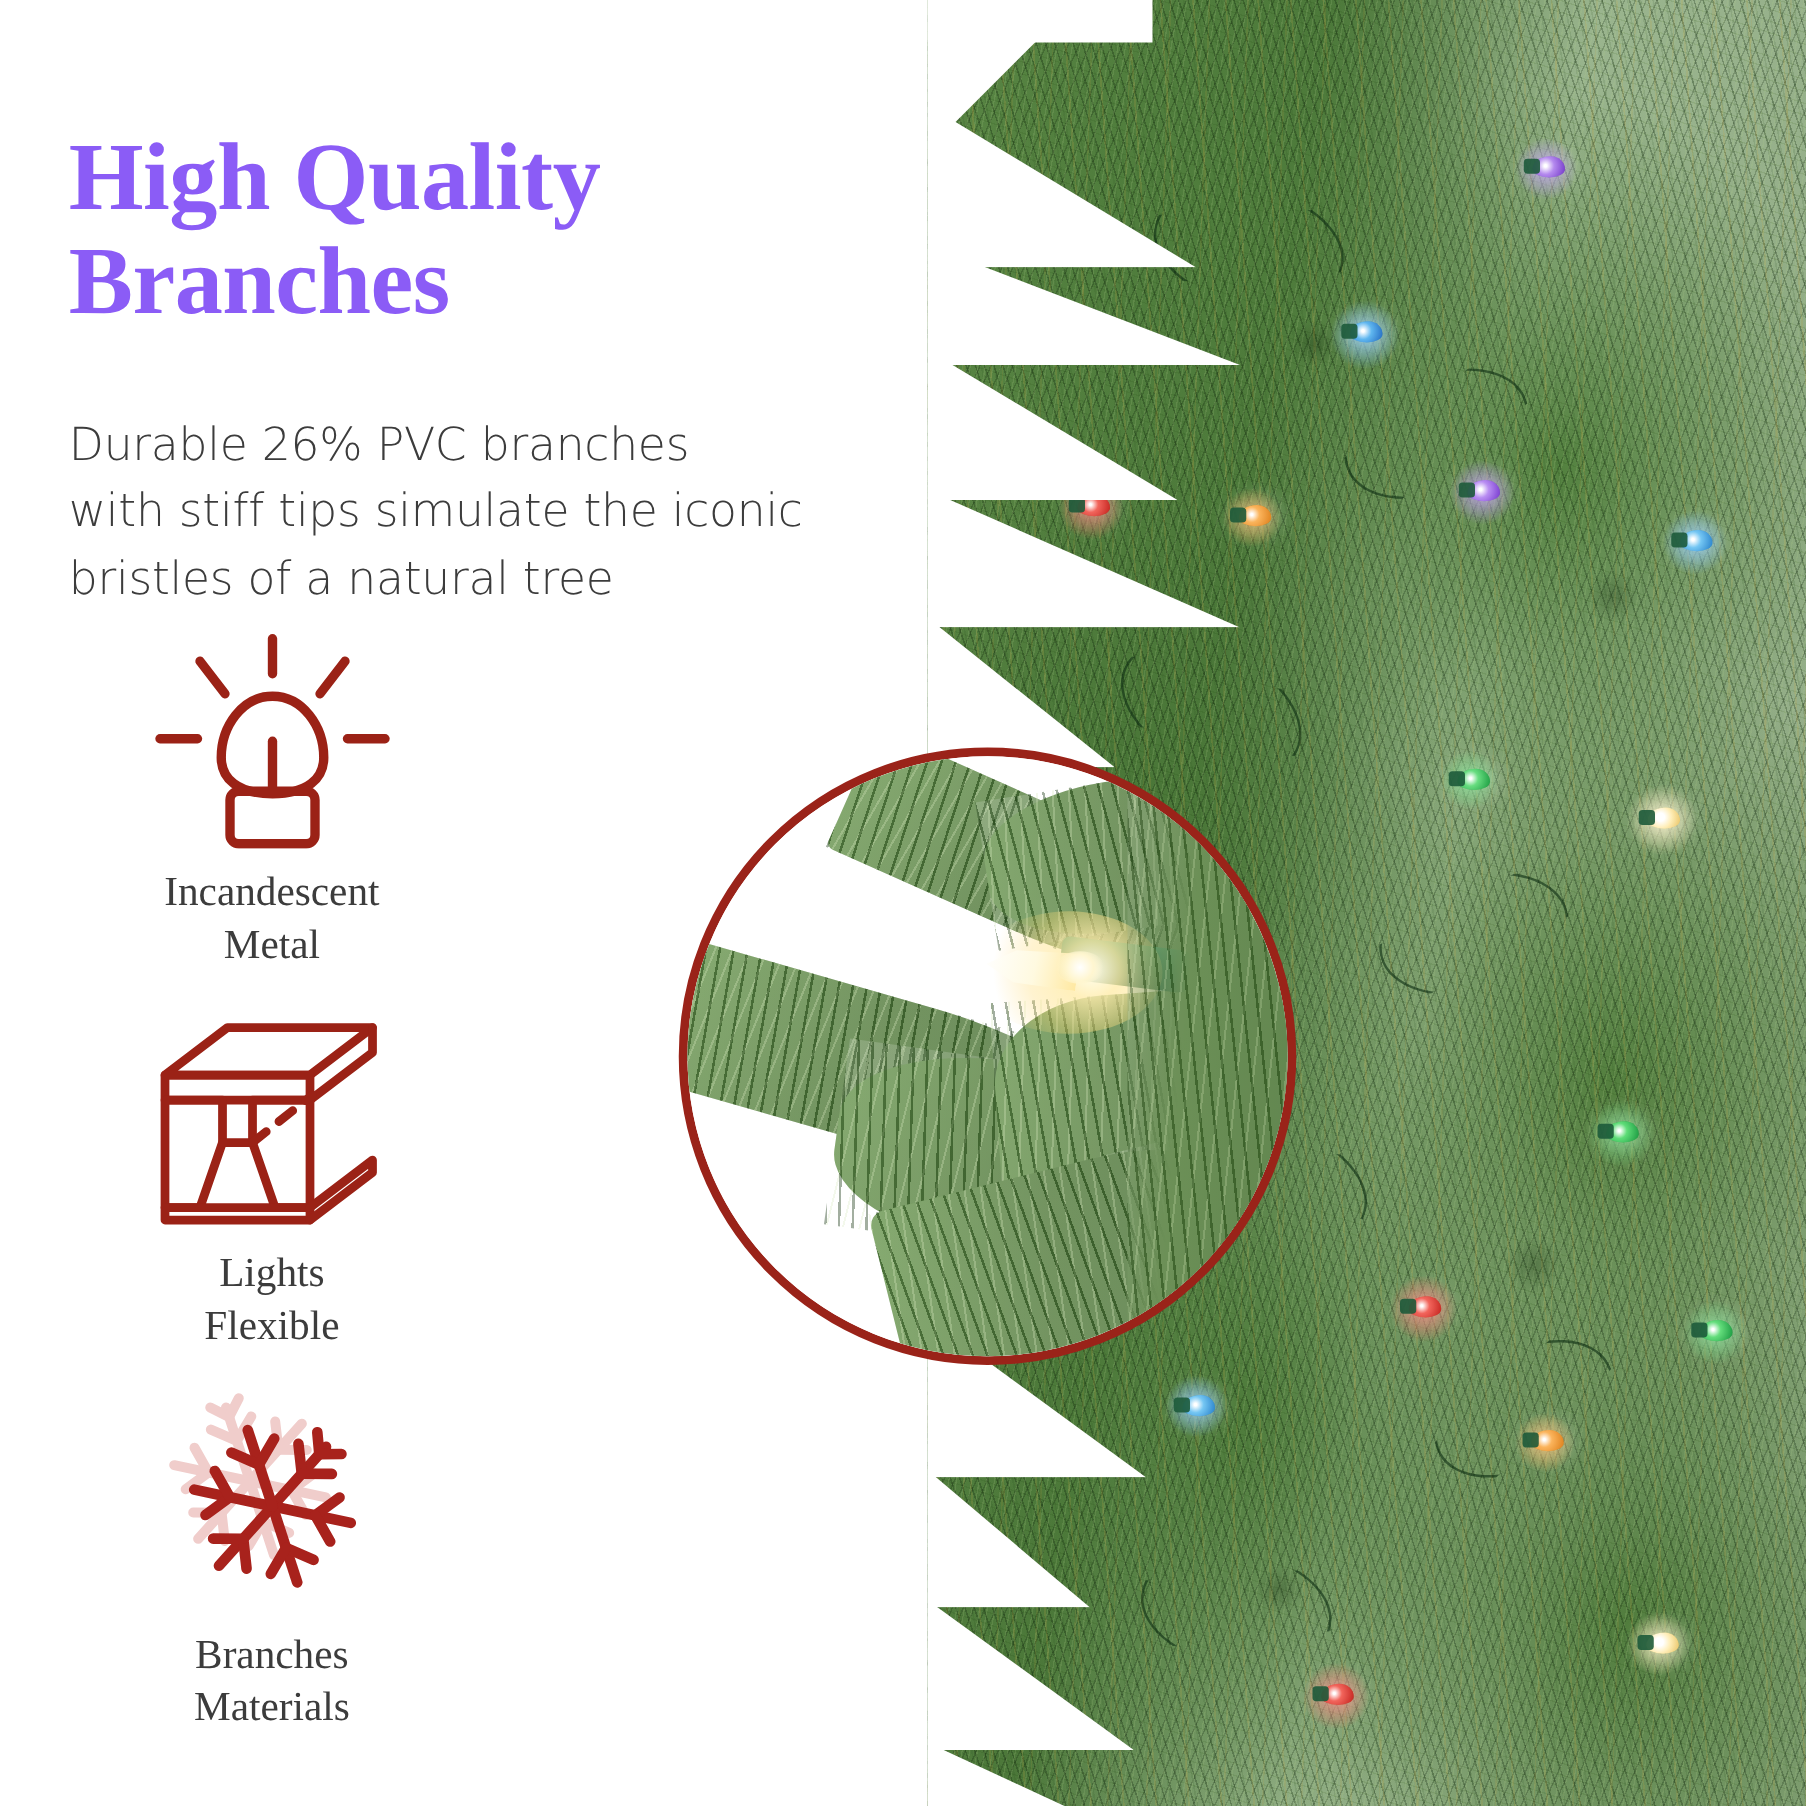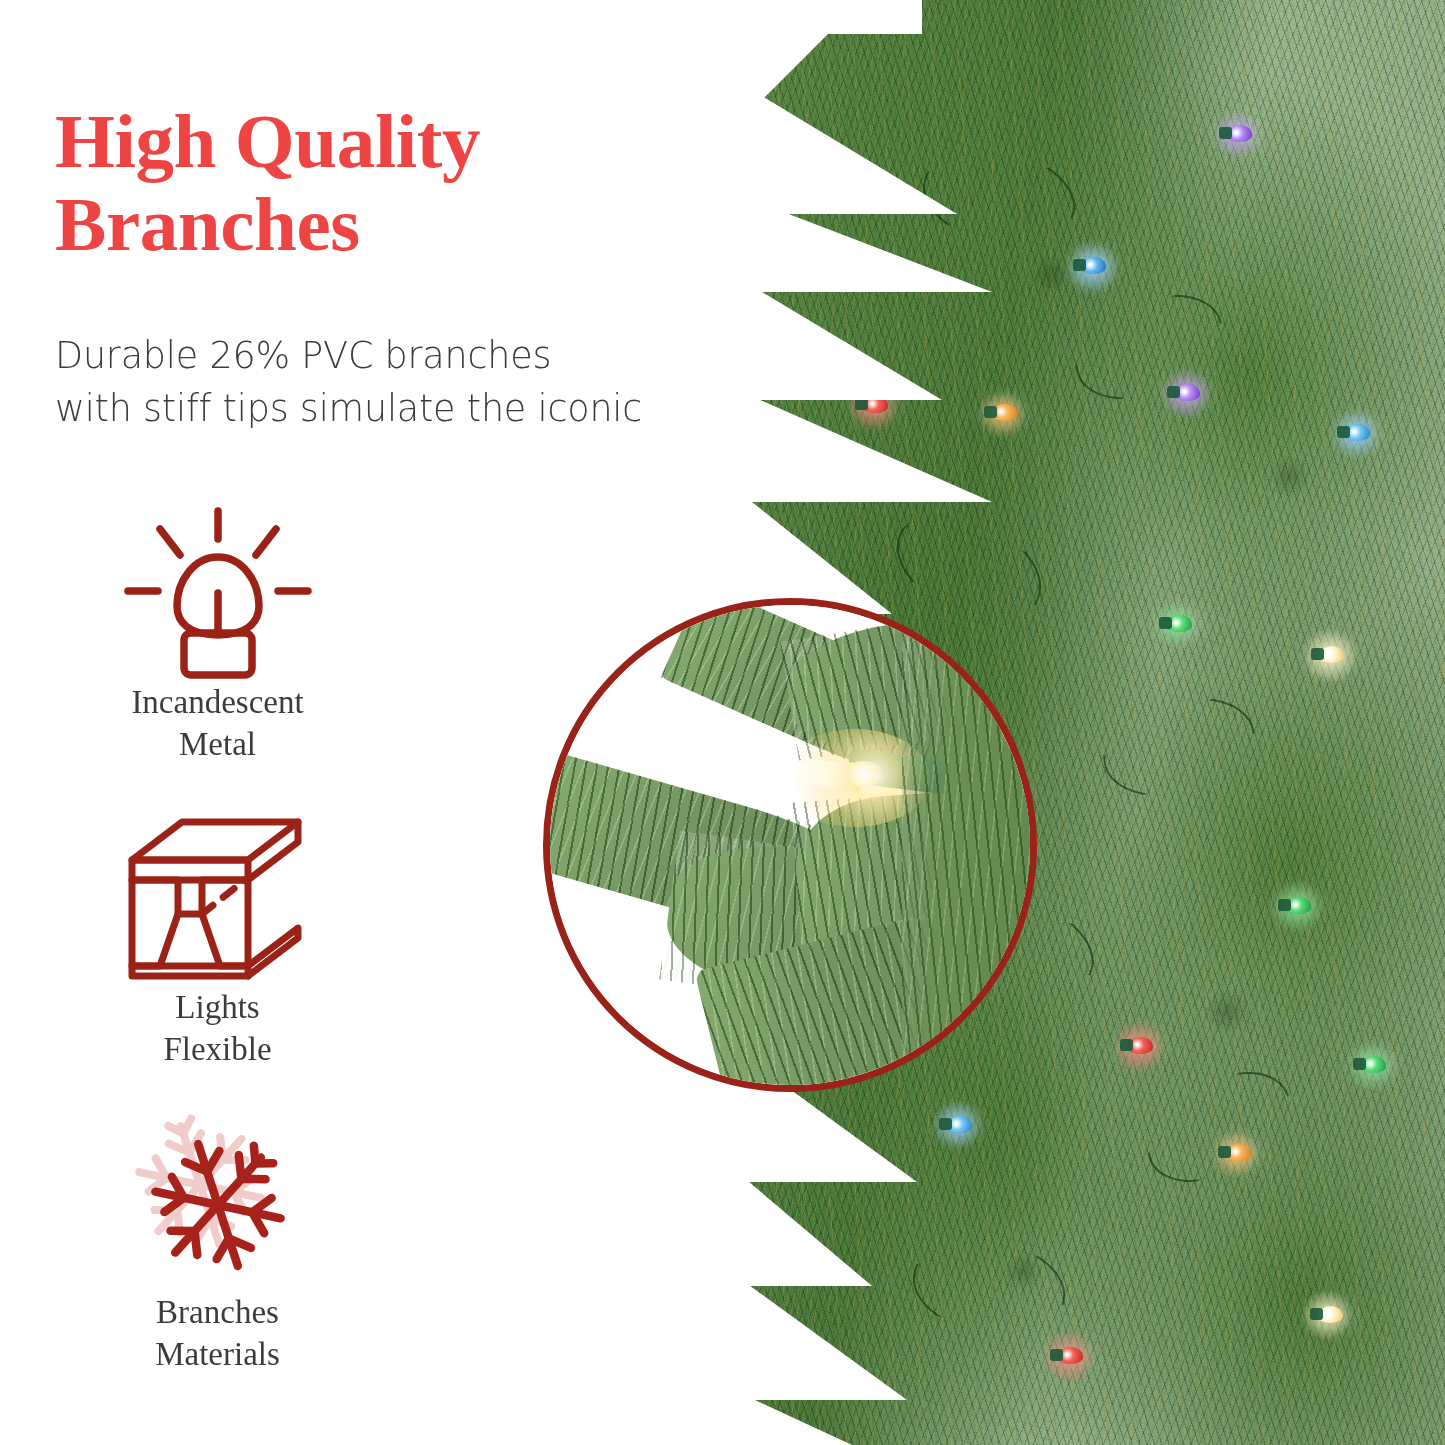--- a/index.html
+++ b/index.html
@@ -64,31 +64,31 @@
   .bigbranch{position:absolute;background:
       linear-gradient(102deg,#6f9a56 0%,#587f42 45%,#4c7238 100%);}
   .bigneedles{position:absolute;inset:0;
       background-image:
         repeating-linear-gradient(84deg, rgba(24,54,18,.40) 0 2px, rgba(255,255,255,.16) 2px 11px),
         repeating-linear-gradient(-84deg, rgba(210,230,180,.30) 0 1.6px, rgba(255,255,255,0) 1.6px 13px);}
 
   
   #headline{position:absolute;left:55px;top:48px;width:640px;
      font-family:"Liberation Serif",serif;font-weight:700;font-size:77px;line-height:1.08;
-     color:#ef4444;letter-spacing:-0.4px;}
+     color:#8b5cf6;letter-spacing:-0.4px;}
   #subcopy{position:absolute;left:55px;top:292px;width:730px;
      font-family:"DejaVu Sans",sans-serif;font-weight:300;font-size:36.5px;line-height:1.47;
      color:#3c3c3c;letter-spacing:-0.2px;}
 
   
   #features{position:absolute;left:55px;top:505px;width:420px;}
   .feature{position:relative;height:305px;}
   .feature .ico{position:absolute;left:58px;top:0;width:210px;height:175px;
        display:flex;align-items:center;justify-content:center;}
-  .feature .cap{position:absolute;left:0;top:176px;width:325px;text-align:center;
+  .feature .cap{position:absolute;left:0;top:188px;width:325px;text-align:center;
        font-family:"Liberation Serif",serif;font-size:33px;line-height:1.28;color:#3c3c3c;}
   .feature .cap span{display:block;}
 </style>
 </head>
 <body>
 
 <div id="tree-photo">
   <div class="tree-body">
     <div class="needles"></div>
     <div class="needles2"></div>
@@ -220,20 +220,21 @@
 </div>
 
 <h1 id="headline">
   <span>High Quality</span><br>
   <span>Branches</span>
 </h1>
 
 <p id="subcopy">
   <span>Durable 26% PVC branches</span><br>
   <span>with stiff tips simulate the iconic</span><br>
+  <span>bristles of a natural tree</span>
 </p>
 
 <div id="features">
 
   <div class="feature">
     <div class="ico">
       <svg width="200" height="172" viewBox="0 0 200 172" fill="none" stroke="#9b2216" stroke-width="7.5" stroke-linecap="round">
 
         <line x1="100" y1="4" x2="100" y2="32"></line>
         <line x1="42" y1="22" x2="62" y2="48"></line>

